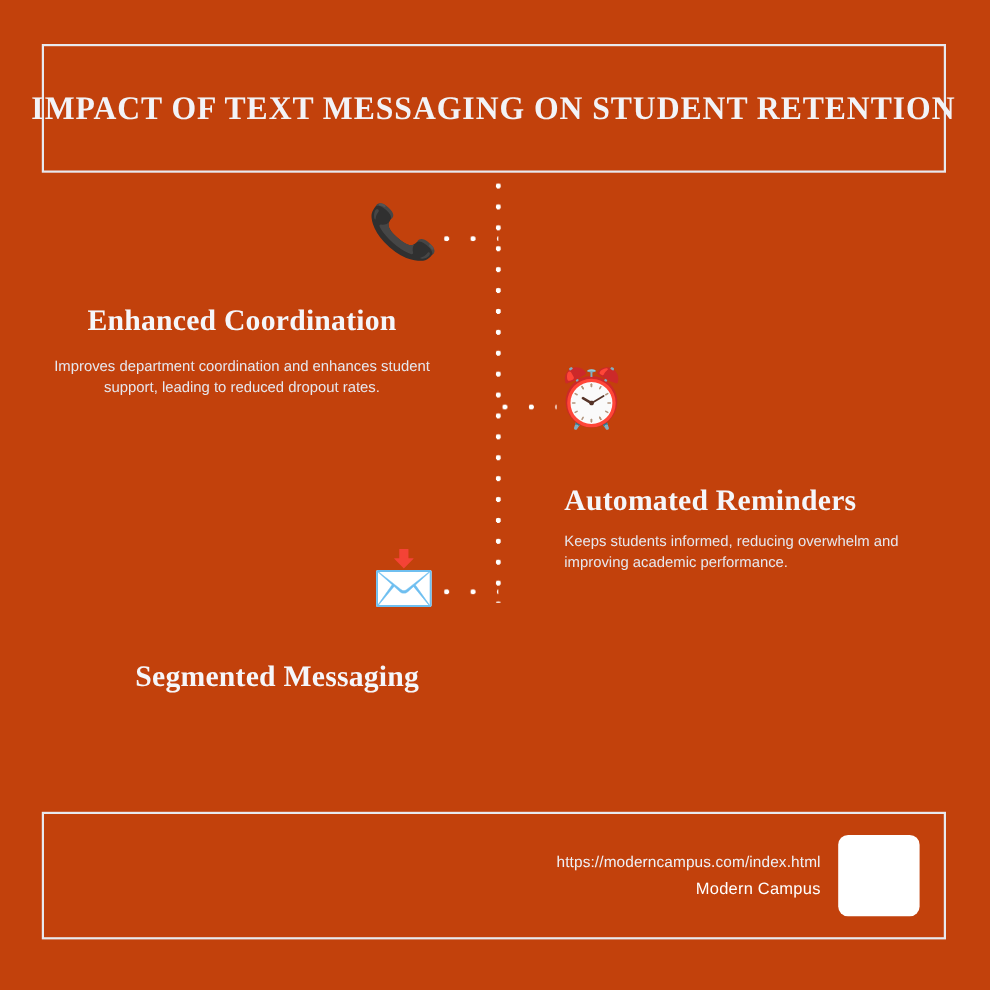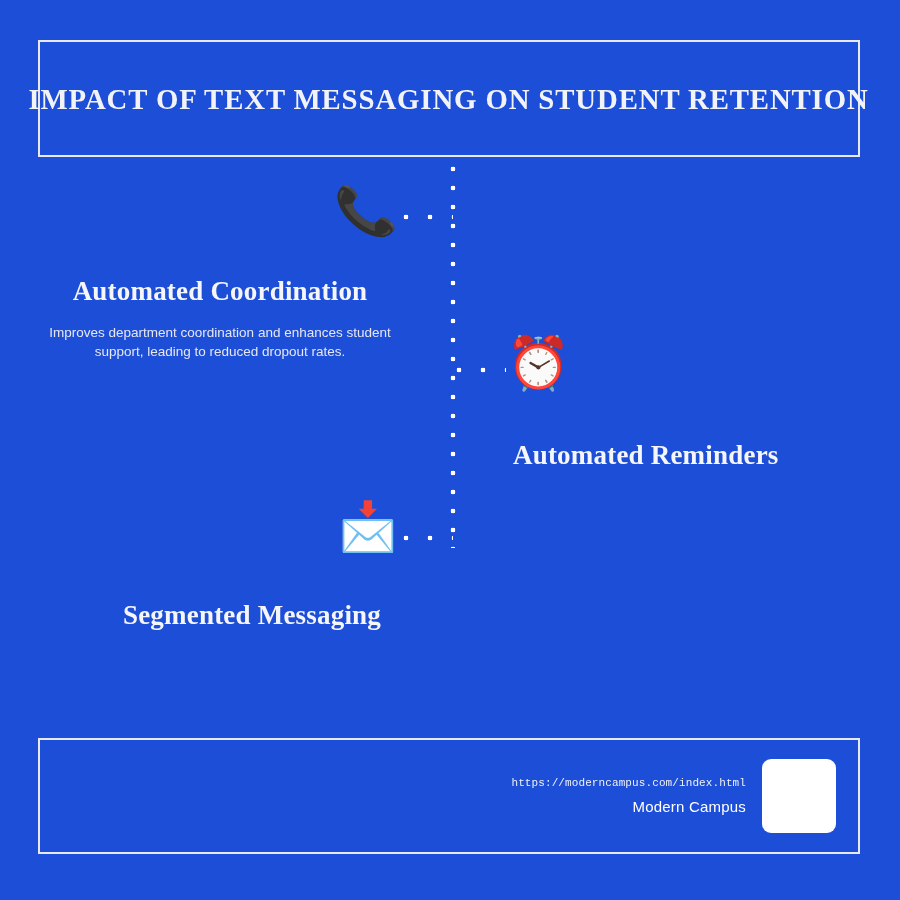--- a/index.html
+++ b/index.html
@@ -4,21 +4,21 @@
 <style>
   html, body {
     margin: 0;
     padding: 0;
     background: #15161f;
   }
   .canvas {
     position: relative;
     width: 900px;
     height: 900px;
-    background: #1d4ed8;
+    background: #c2410c;
     overflow: hidden;
     font-family: "Liberation Sans", sans-serif;
     -webkit-font-smoothing: antialiased;
   }
 
   
   .header-box {
     position: absolute;
     left: 38px;
     top: 40px;
@@ -141,23 +141,22 @@
   }
   .footer-text {
     text-align: right;
     display: flex;
     flex-direction: column;
     align-items: flex-end;
     gap: 9px;
   }
   .footer-url {
     color: #eff0f5;
-    font-size: 11px;
+    font-size: 14px;
     letter-spacing: 0.1px;
-    font-family: Liberation Mono, monospace;
   }
   .footer-brand {
     color: #ffffff;
     font-size: 15px;
     font-weight: 400;
     letter-spacing: 0.2px;
   }
   .footer-logo {
     width: 74px;
     height: 74px;
@@ -177,26 +176,27 @@
   <div class="spine"></div>
   <div class="hdots hdots-1"></div>
   <div class="hdots hdots-2"></div>
   <div class="hdots hdots-3"></div>
 
   <div class="icon icon-phone">📞</div>
   <div class="icon icon-clock">⏰</div>
   <div class="icon icon-envelope">📩</div>
 
   <div class="block block-1">
-    <h2 class="block-heading">Automated Coordination</h2>
+    <h2 class="block-heading">Enhanced Coordination</h2>
     <p class="block-body">Improves department coordination and enhances student support, leading to reduced dropout rates.</p>
   </div>
 
   <div class="block block-2">
     <h2 class="block-heading">Automated Reminders</h2>
+    <p class="block-body">Keeps students informed, reducing overwhelm and improving academic performance.</p>
   </div>
 
   <div class="block block-3">
     <h2 class="block-heading">Segmented Messaging</h2>
   </div>
 
   <div class="footer-box">
     <div class="footer-inner">
       <div class="footer-text">
         <div class="footer-url">https://moderncampus.com/index.html</div>

